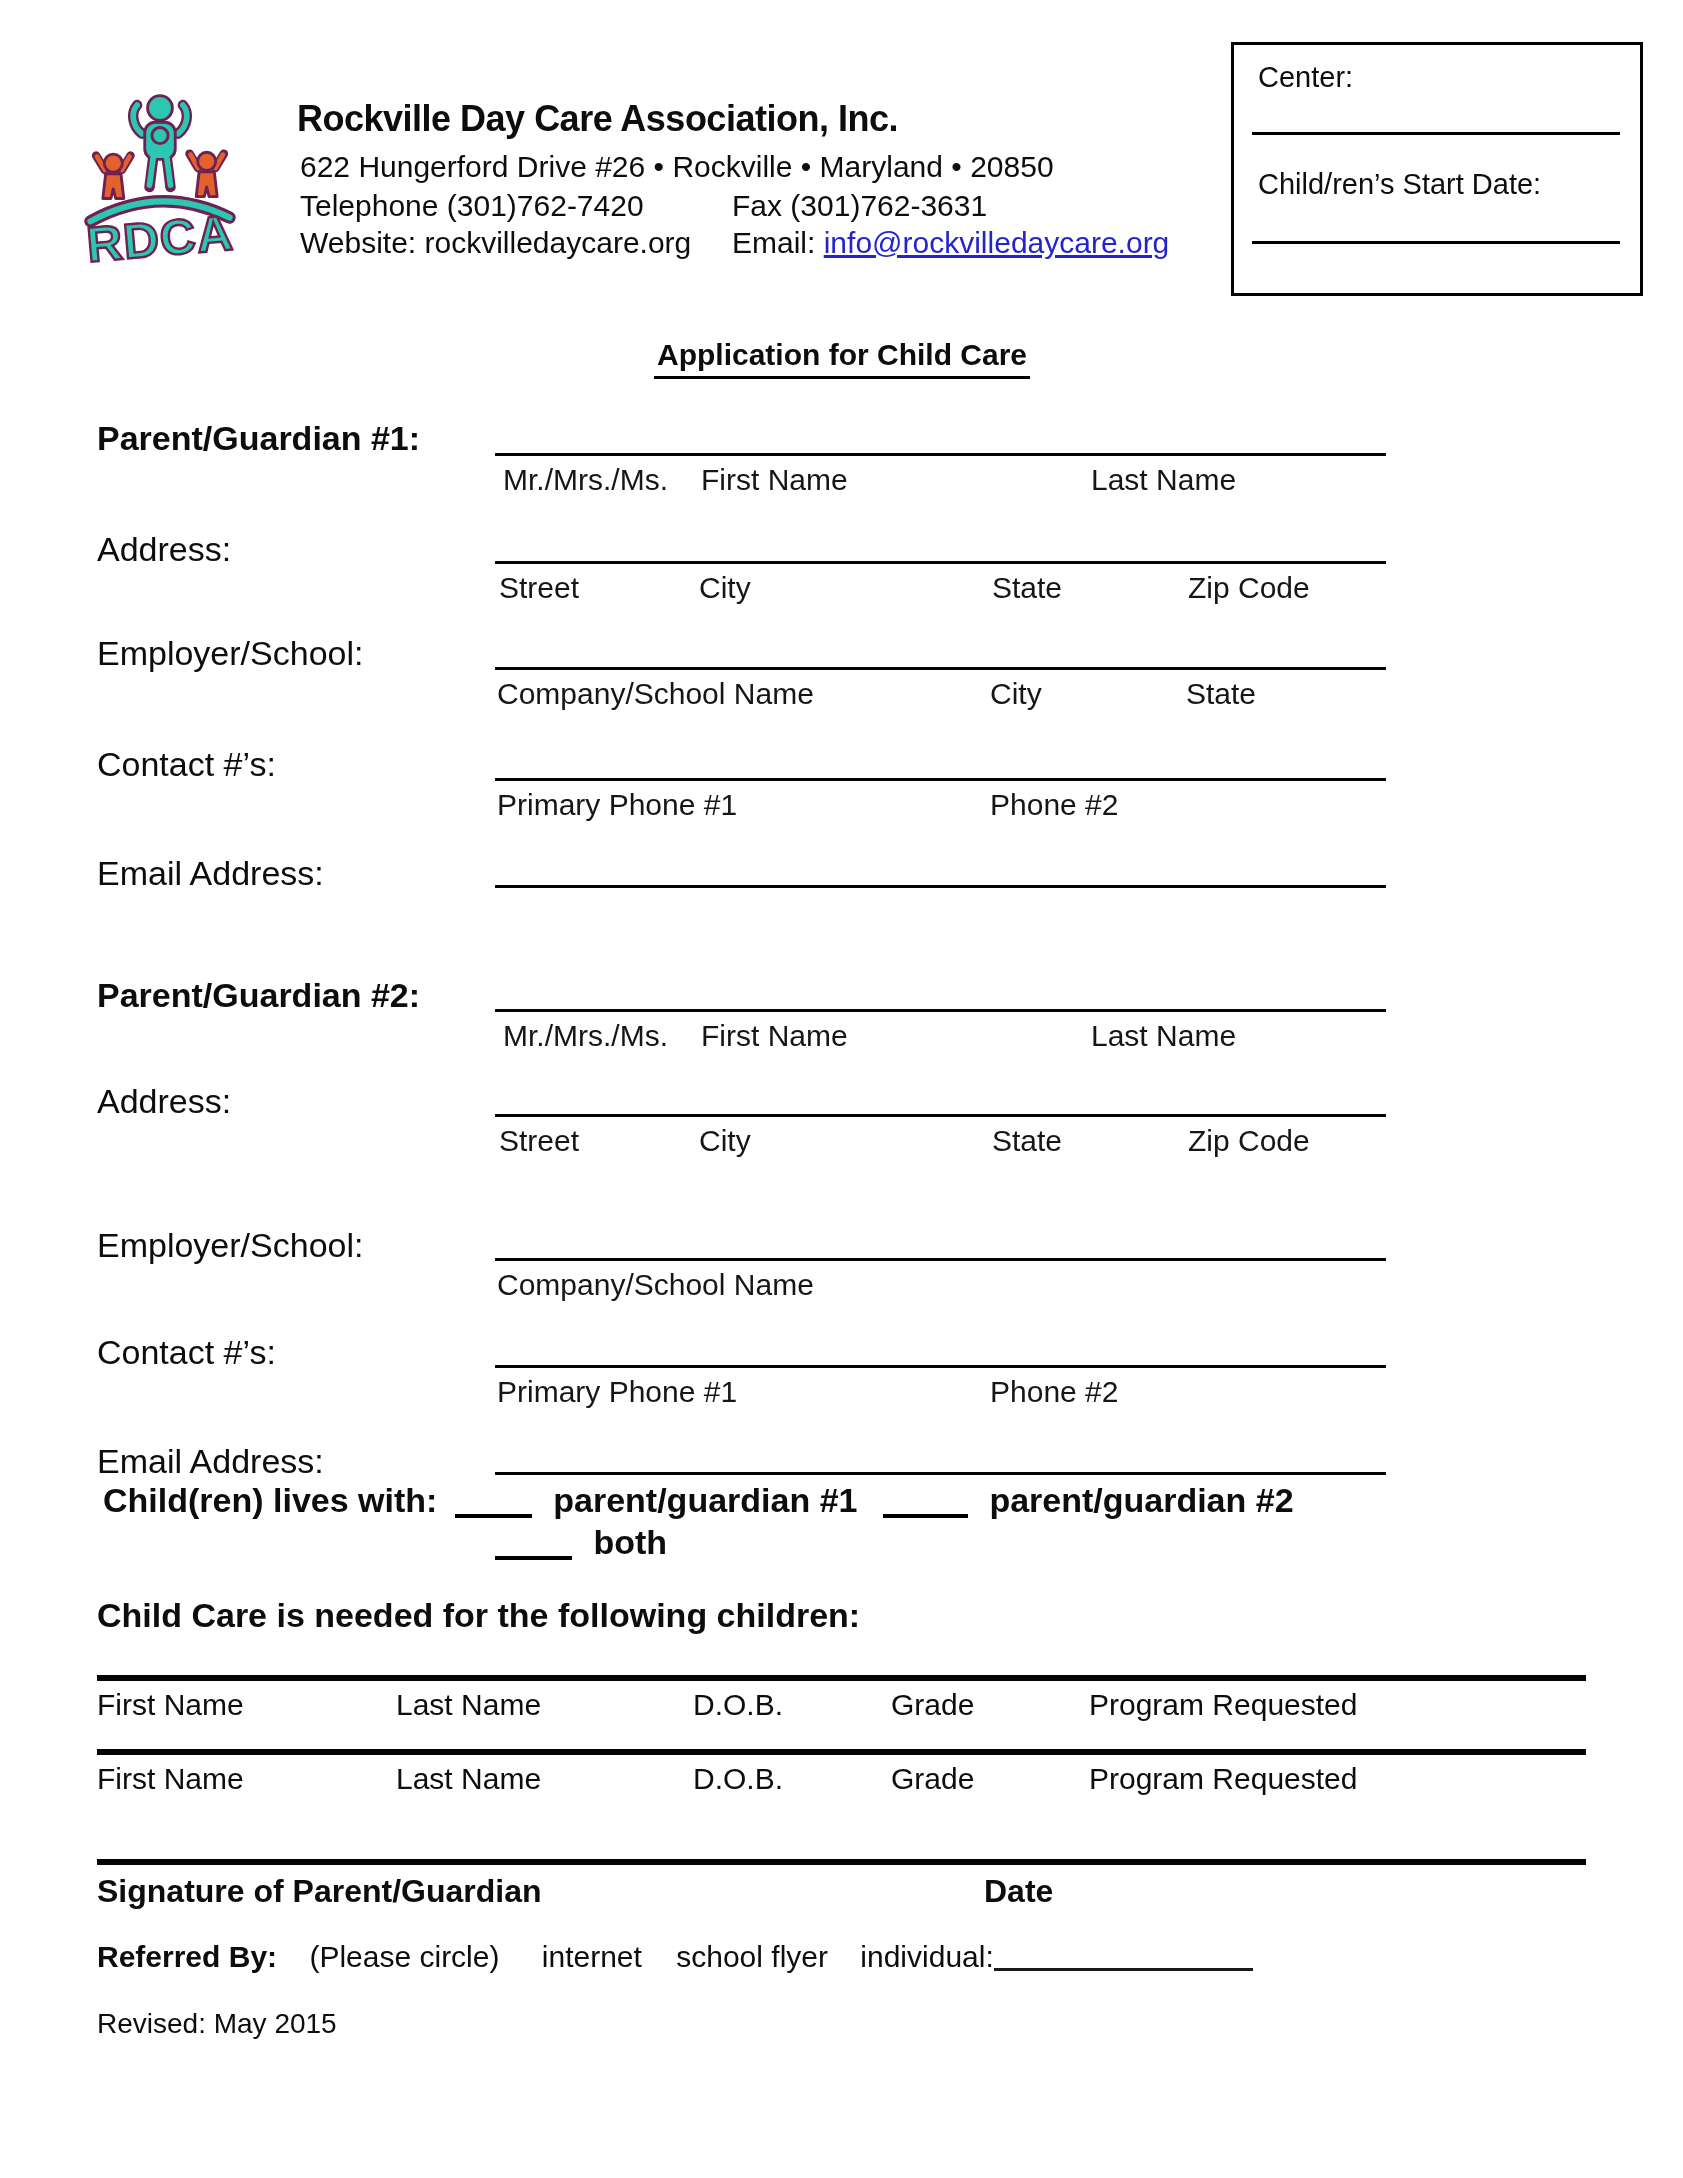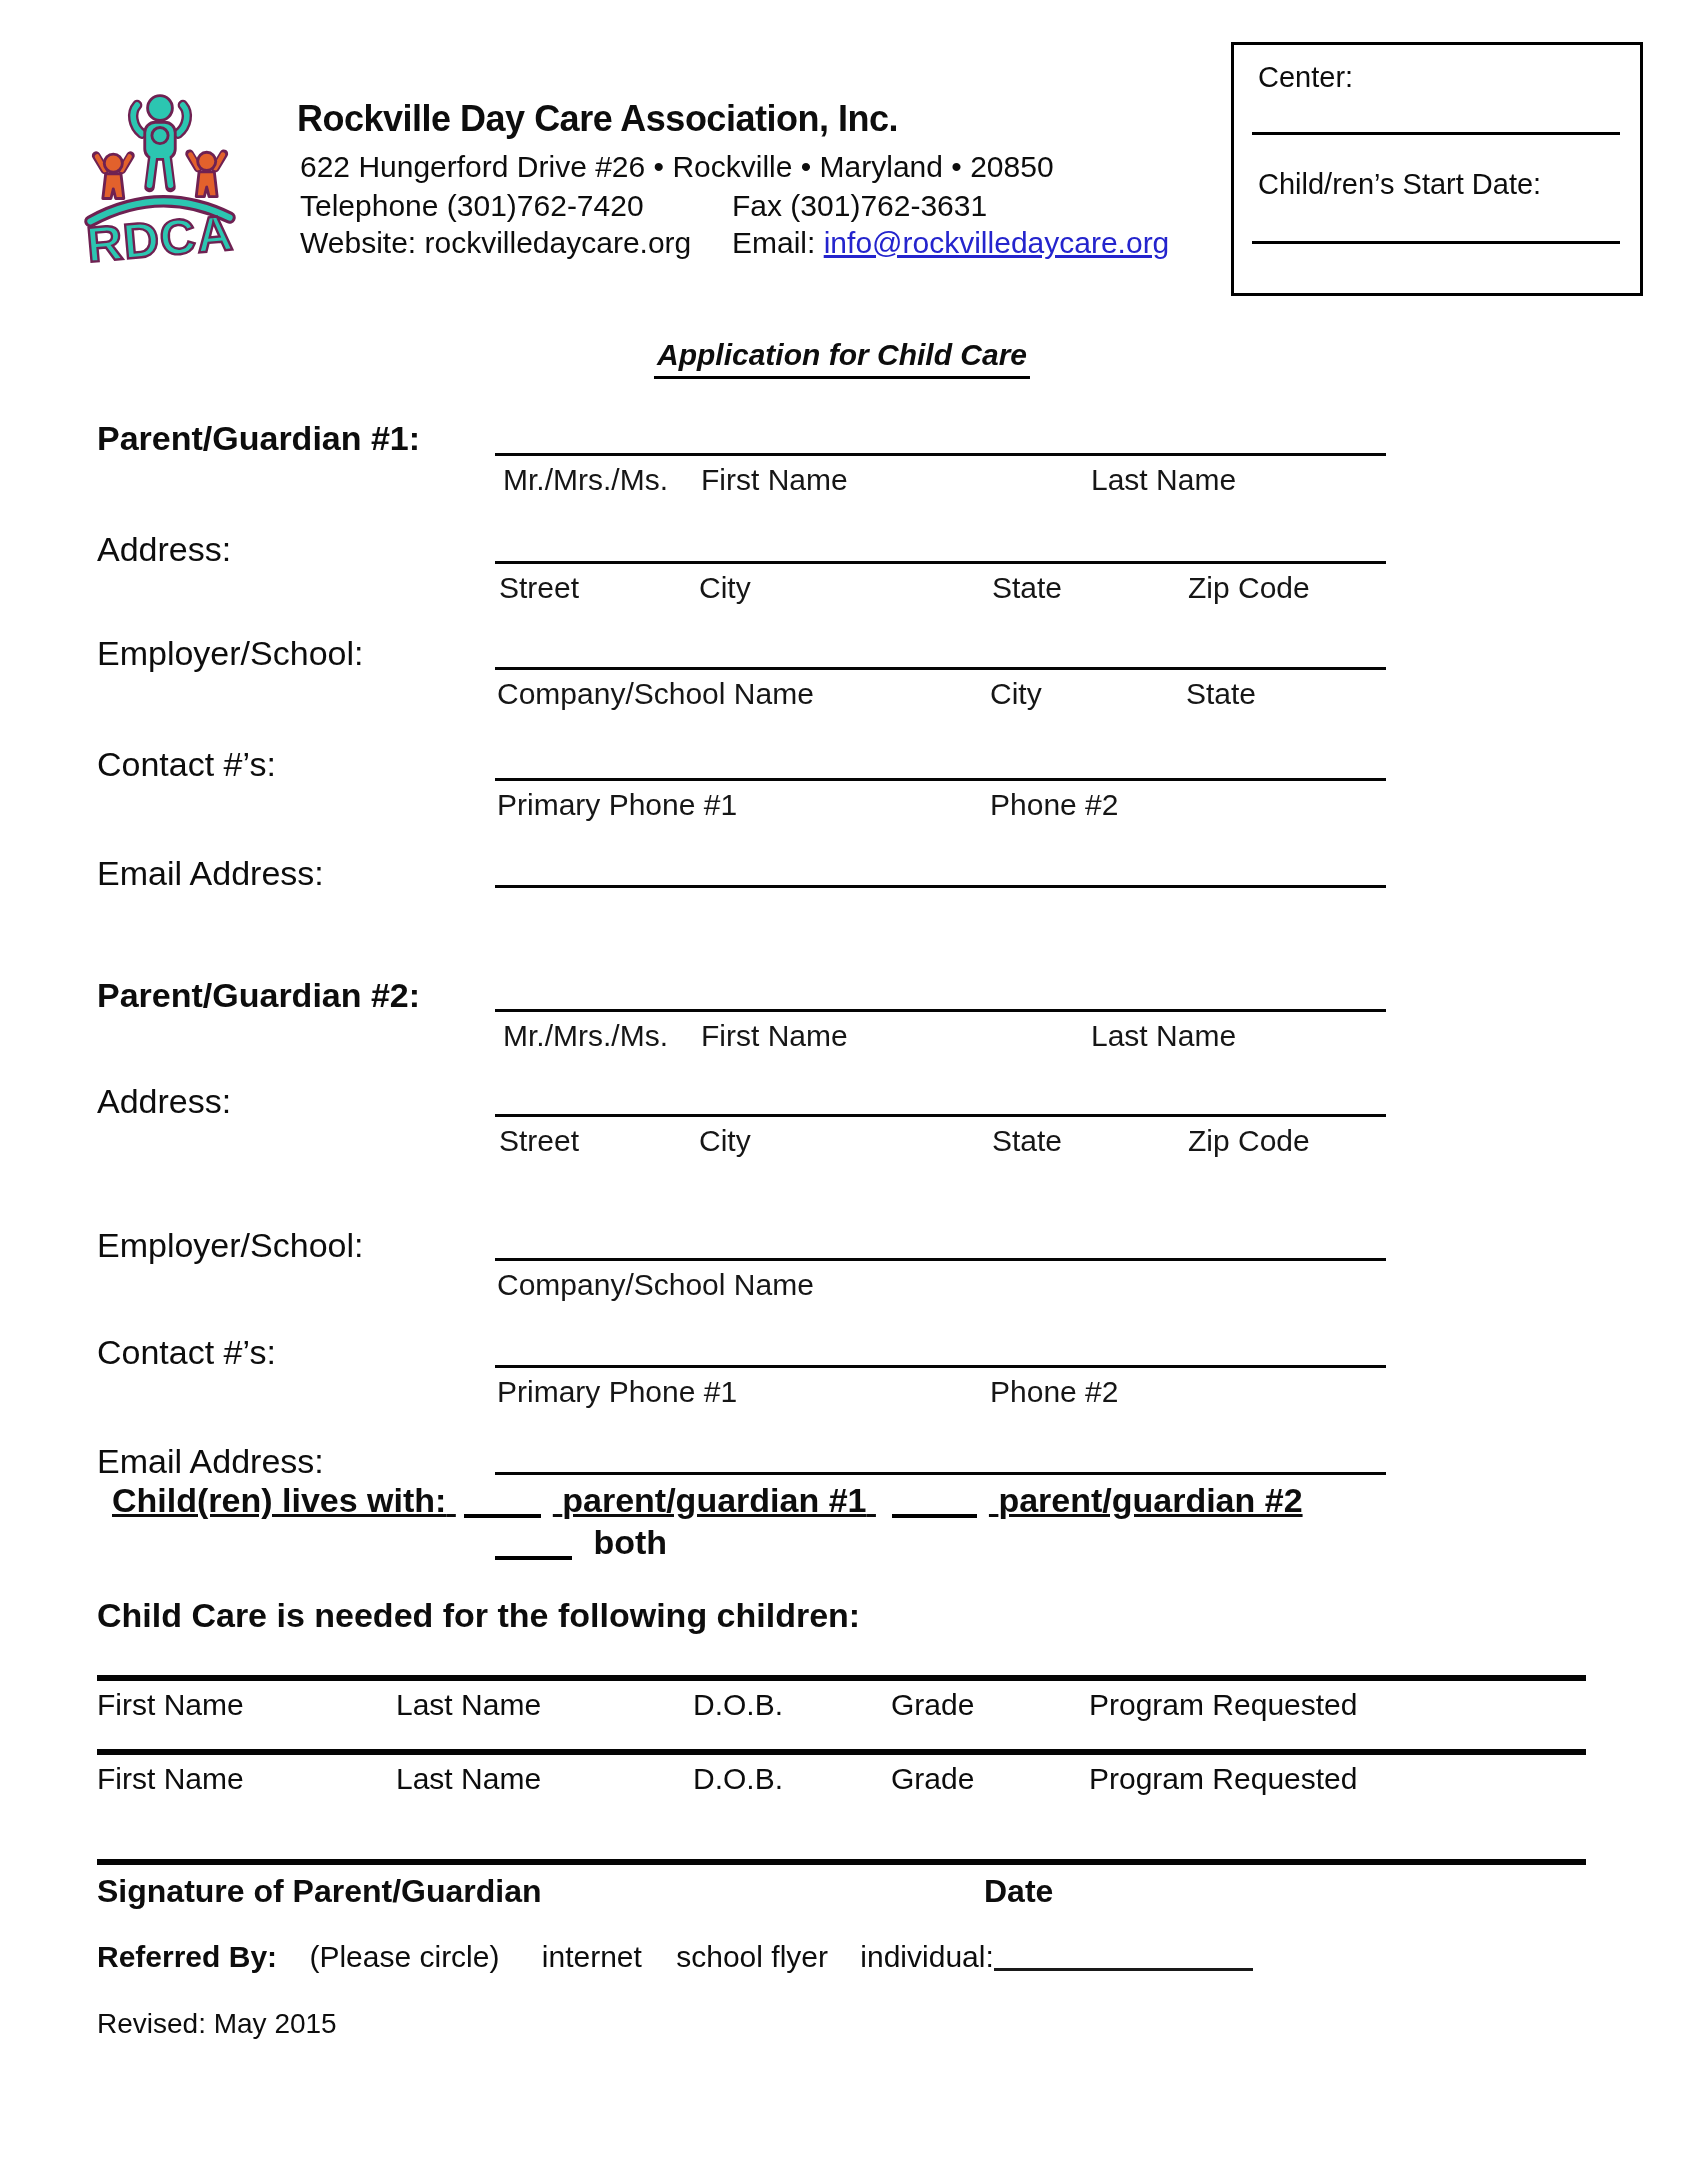--- a/index.html
+++ b/index.html
@@ -20,21 +20,21 @@
   .f-sig   { font-size:32px; }
   .f-ref   { font-size:30px; }
   .f-small { font-size:28px; }
   .ln { position:absolute; background:#050505; height:3px; }
   .thk { height:6px; }
   .center-box { position:absolute; left:1231px; top:42px; width:406px; height:248px; border:3px solid #000;text-align:center; }
   .center-box .ln { background:#000; }
   .title-wrap {
     position:absolute; left:842px; top:338px; transform:translateX(-50%);
     font-weight:700; white-space:nowrap;
-    border-bottom:3px solid #000; padding:0 3px 4px 3px;font-style:italic;
+    border-bottom:3px solid #000; padding:0 3px 4px 3px;
   }
   a.email-link { color:#2424cd; text-decoration:underline; }
   .blank {
     display:inline-block; border-bottom:4px solid #000; height:26px;
     position:relative; top:6px;
   }
   .flowrow { position:absolute; white-space:nowrap; }
   .logo { position:absolute; left:79px; top:89px; width:162px; height:178px; }
   .ref-blank { display:inline-block; width:259px; border-bottom:3px solid #1a1a1a; height:24px; position:relative; top:4px; }
 </style>
@@ -142,21 +142,21 @@
   <div class="t f-sub" style="left:497px; top:1268px;">Company/School Name</div>
 
   <div class="t f-label" style="left:97px; top:1333px;">Contact #’s:</div>
   <div class="ln" style="left:495px; top:1365px; width:891px;"></div>
   <div class="t f-sub" style="left:497px;  top:1375px;">Primary Phone #1</div>
   <div class="t f-sub" style="left:990px; top:1375px;">Phone #2</div>
 
   <div class="t f-label" style="left:97px; top:1442px;">Email Address:</div>
   <div class="ln" style="left:495px; top:1472px; width:891px;"></div>
 
-  <div class="flowrow f-label b" style="left:112px; top:1481px;text-decoration:underline;">
+  <div class="flowrow f-label b" style="left:103px; top:1481px;">
     <span>Child(ren) lives with:</span>
     <span class="blank" style="width:77px; margin:0 12px 0 8px;"></span>
     <span>parent/guardian #1</span>
     <span class="blank" style="width:85px; margin:0 12px 0 16px;"></span>
     <span>parent/guardian #2</span>
   </div>
   <div class="flowrow f-label b" style="left:495px; top:1523px;">
     <span class="blank" style="width:77px; margin:0 12px 0 0;"></span>
     <span>both</span>
   </div>

